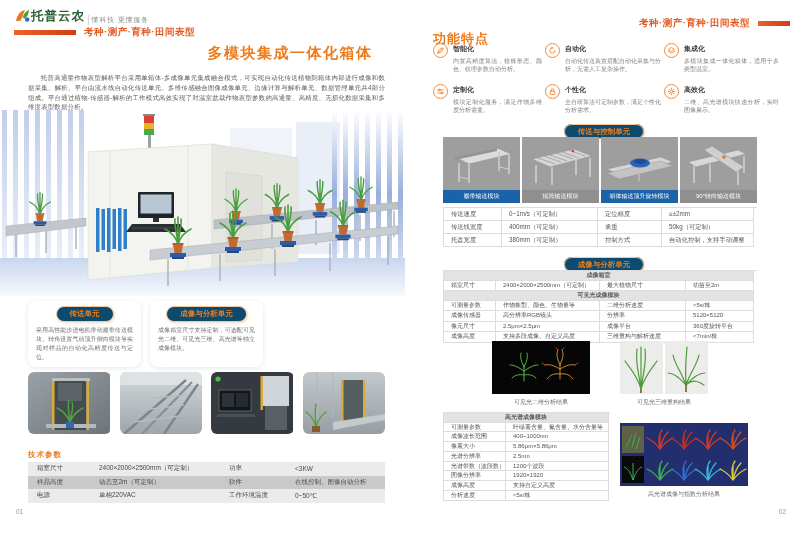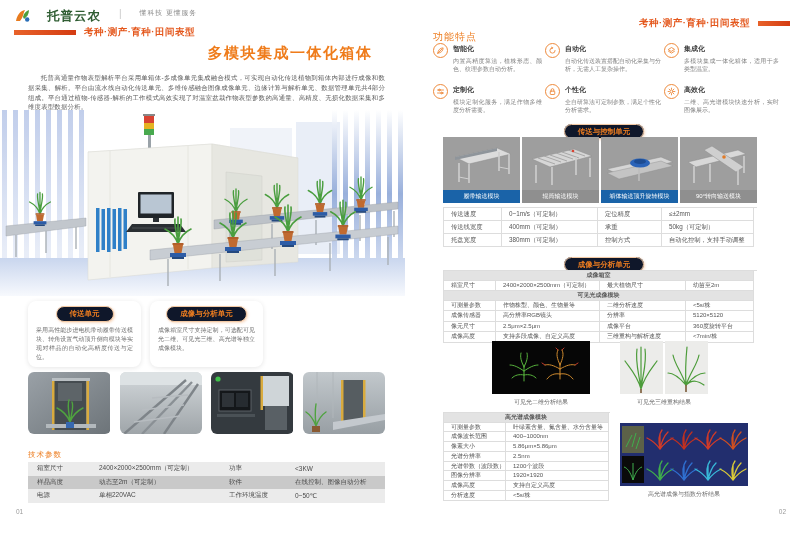--- a/index.html
+++ b/index.html
@@ -3,21 +3,21 @@
 <meta charset="utf-8">
 <style>
   *{margin:0;padding:0;box-sizing:border-box;}
   html,body{width:800px;height:546px;}
   body{position:relative;background:#ffffff;font-family:"Liberation Sans","DejaVu Sans",sans-serif;overflow:hidden;}
   .page{position:absolute;top:0;height:546px;}
   .page-left{left:0;width:400px;}
   .page-right{left:400px;width:400px;}
 
   
-  .brand{position:absolute;left:14px;top:8px;display:flex;align-items:flex-start;gap:16px;}
+  .brand{position:absolute;left:14px;top:8px;display:flex;align-items:flex-end;gap:0;}
   .brand-name{font-size:12.5px;font-weight:bold;color:#2f5d32;letter-spacing:1px;}
   .brand-div{color:#c9c9c9;font-size:10px;margin:0 2px;}
   .brand-tag{font-size:6.8px;color:#8a8a8a;letter-spacing:1px;}
   .banner-left{position:absolute;left:14px;top:26px;display:flex;align-items:center;}
   .banner-bar{width:62px;height:5px;background:linear-gradient(90deg,#e8622a,#d43c12);}
   .banner-text{font-size:9.5px;font-weight:bold;color:#e4571c;letter-spacing:.5px;margin-left:8px;}
   .banner-right{position:absolute;right:10px;top:17px;display:flex;align-items:center;}
   .banner-right .banner-text{margin:0 8px 0 0;}
   .banner-right .banner-bar{width:32px;}
 
@@ -25,43 +25,43 @@
     font-size:15px;font-weight:bold;color:#ef7c1b;letter-spacing:1.5px;}
   .intro{position:absolute;left:28px;top:73px;width:357px;font-size:6.4px;line-height:9.8px;
     color:#5a5a5a;text-align:justify;text-indent:2em;letter-spacing:.2px;}
 
   .hero{position:absolute;left:0;top:110px;width:405px;height:186px;}
 
   
   .cards{position:absolute;left:28px;top:301px;width:357px;display:grid;grid-template-columns:1fr 1fr 1fr;grid-gap:9px;}
   .card{background:#fff;border-radius:8px;box-shadow:0 1px 5px rgba(0,0,0,.10);padding:5px 8px 6px;height:66px;}
   .card .pill{display:block;margin:0 auto 4px;width:max-content;}
-  .pill{background:#0f172a;border:1px solid #f3c9a4;border-radius:999px;padding:2px 13px;
+  .pill{background:#0c4a6e;border:1px solid #f3c9a4;border-radius:999px;padding:2px 13px;
     color:#ed7d20;font-weight:bold;font-size:7.5px;box-shadow:1px 1px 2.5px rgba(230,120,30,.28);white-space:nowrap;}
   .card-desc{font-size:6px;line-height:9px;color:#6f6f6f;text-align:justify;}
 
   .photos{position:absolute;left:28px;top:372px;width:357px;display:grid;grid-template-columns:1fr 1fr 1fr 1fr;grid-gap:9px;}
   .photo{height:62px;border-radius:6px;overflow:hidden;}
   .photo svg{display:block;}
 
   
-  .tech-title{position:absolute;left:28px;top:450px;font-size:7.5px;font-weight:normal;color:#ed7d20;letter-spacing:1px;}
+  .tech-title{position:absolute;left:28px;top:450px;font-size:7.5px;font-weight:bold;color:#ed7d20;letter-spacing:1px;}
   .tech-table{position:absolute;left:28px;top:462px;width:357px;font-size:6.5px;color:#4a4a4a;}
   .trow{display:flex;align-items:center;height:13.5px;}
   .trow.row-a{background:#ebebeb;}
   .trow.row-b{background:#c9c9c9;}
   .trow>div{padding-left:9px;white-space:nowrap;overflow:hidden;}
   .tc1{width:62px;}.tc2{width:130px;}.tc3{width:66px;}.tc4{flex:1;}
 
   .page-no{position:absolute;top:508px;font-size:6.5px;color:#9a9a9a;}
   .page-no-left{left:16px;}
   .page-no-right{right:14px;}
 
   
-  .feat-title{position:absolute;left:33px;top:30px;font-size:10px;font-weight:normal;color:#ed7d20;letter-spacing:1px;}
+  .feat-title{position:absolute;left:33px;top:30px;font-size:13px;font-weight:bold;color:#ed7d20;letter-spacing:1px;}
   .features{position:absolute;left:33px;top:43px;width:356px;display:grid;
     grid-template-columns:109px 116px 115px;grid-column-gap:3px;grid-row-gap:10px;}
   .feat{display:flex;gap:5px;}
   .feat-ico{flex:0 0 15px;width:15px;height:15px;border:1px solid #ee8a3c;border-radius:50%;
     display:flex;align-items:center;justify-content:center;color:#ee8a3c;}
   .feat-ico svg{width:9px;height:9px;stroke:#ee8a3c;fill:none;stroke-width:1.2;stroke-linecap:round;stroke-linejoin:round;}
   .feat-name{font-size:7px;font-weight:bold;color:#3f3f3f;margin:1px 0 2.5px;}
   .feat-desc{font-size:6px;line-height:8.8px;color:#828282;text-align:justify;}
 
   .pill-row{position:absolute;width:322px;left:43px;text-align:center;}

